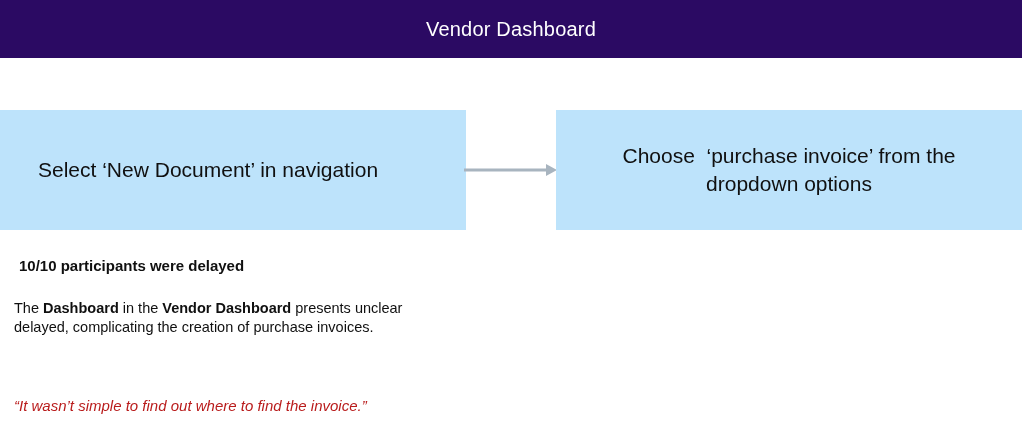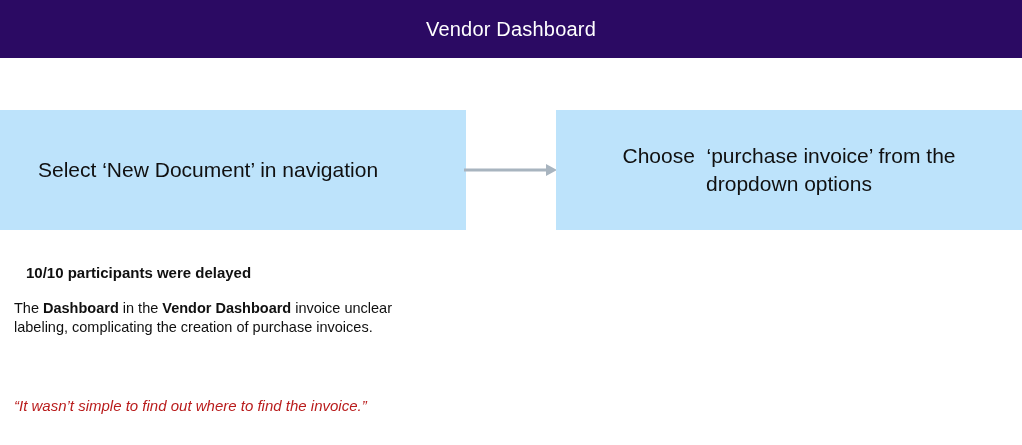--- a/index.html
+++ b/index.html
@@ -93,21 +93,21 @@
     position: absolute;
     left: 14px;
     top: 252px;
     width: 430px;
   }
   .findings-heading {
     font-size: 15px;
     font-weight: 700;
     line-height: 1.25;
     color: #101010;
-    margin: 12px;
+    margin: 5px;
   }
   .findings-body {
     margin: 0;
     position: absolute;
     top: 47px;
     left: 0;
     width: 420px;
     font-size: 14.5px;
     font-weight: 400;
     line-height: 18.5px;
@@ -153,18 +153,18 @@
     <div class="flow-text flow-text-center">Choose  ‘purchase invoice’ from the dropdown options</div>
   </div>
 
 </div>
 
 <div class="findings">
 
   <div class="findings-heading">10/10 participants were delayed</div>
 
   <p class="findings-body">
-    <span>The </span><b>Dashboard</b><span> in the </span><b>Vendor Dashboard</b><span> invoice unclear labeling, complicating the creation of purchase invoices.</span>
+    <span>The </span><b>Dashboard</b><span> in the </span><b>Vendor Dashboard</b><span> presents unclear delayed, complicating the creation of purchase invoices.</span>
   </p>
 
   <p class="findings-quote">“It wasn’t simple to find out where to find the invoice.”</p>
 
 </div>
 
 </body></html>

